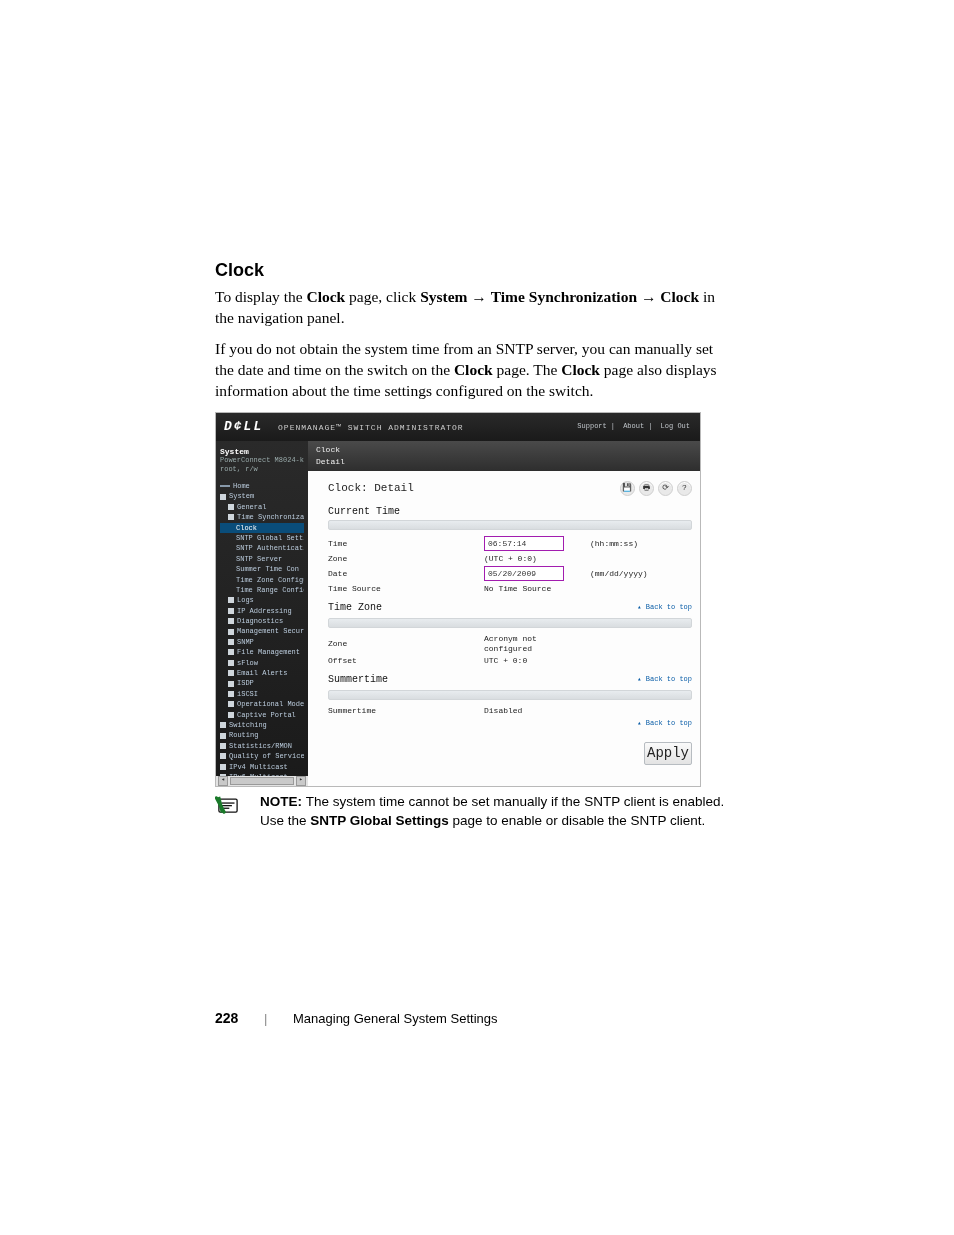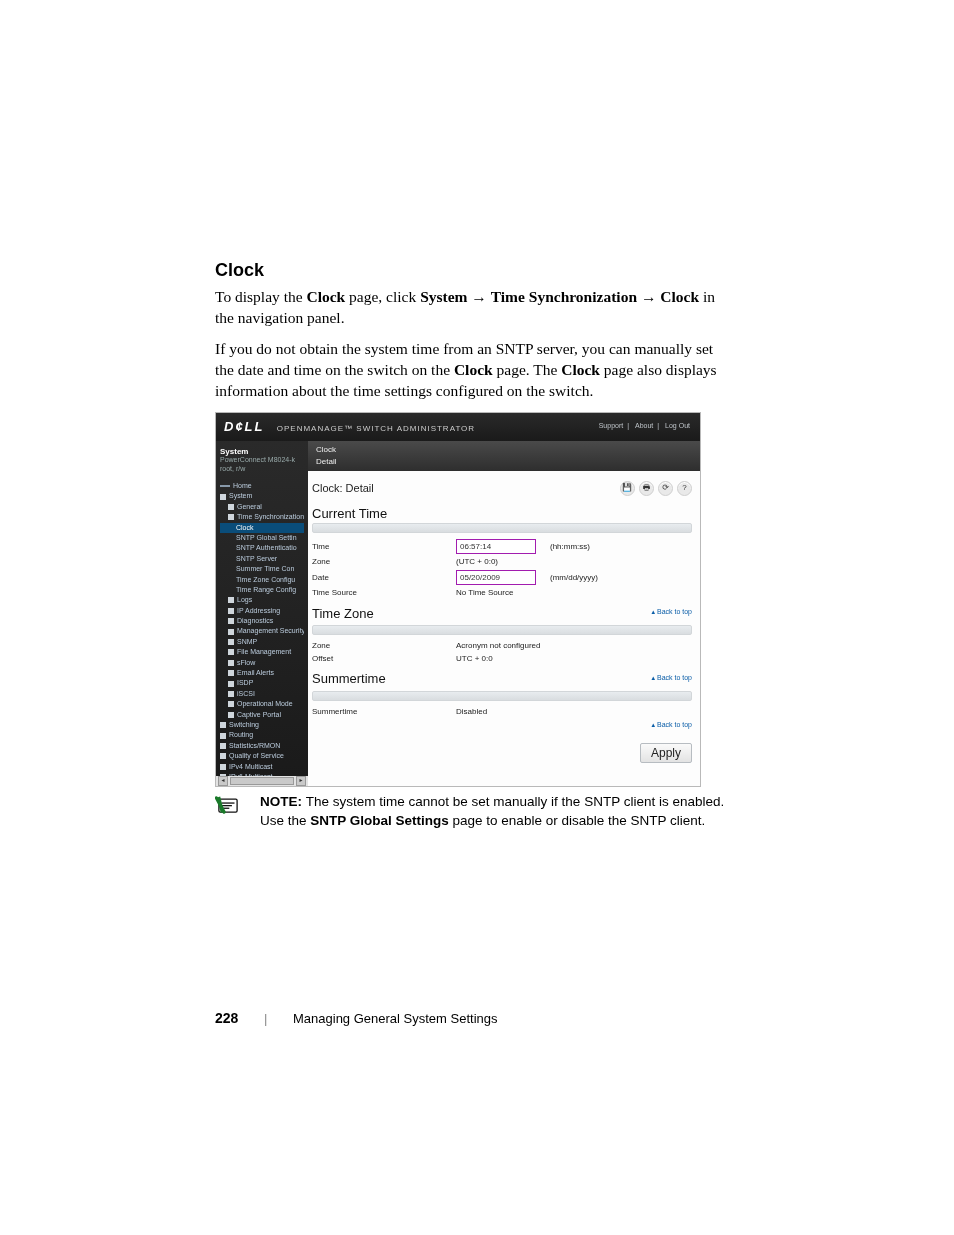--- a/index.html
+++ b/index.html
@@ -30,21 +30,21 @@
     font-family: Arial, Helvetica, sans-serif;
     font-weight: bold;
     font-size: 13px;
     margin: 24px 0 16px 0;
   }
 
   
   .shot {
     width: 484px;
     border: 1px solid #b9b9b9;
-    font-family: Liberation Sans, sans-serif;
+    font-family: Liberation Mono, monospace;
     font-size: 8px;
     color: #ddd;
     background: #4c1d95;
     line-height: 1.2;
   }
   .topbar {
     background: linear-gradient(#2a2a2a,#1a1a1a);
     height: 28px;
     display: flex;
     align-items: center;
@@ -111,21 +111,21 @@
     box-sizing:border-box;
   }
   .crumb-strip {
     background: linear-gradient(#4a4a4a,#2e2e2e);
     color:#eee;
     padding: 4px 8px;
     font-size:8px;
   }
   .crumb-strip .row2 { margin-top:3px; }
   .pg-area {
-    padding:6px 8px 4px 4px;
+    padding:6px 8px 4px 20px;
   }
   .pg-title {
     font-size:11px;
     color:#222;
     display:flex;
     align-items:center;
     justify-content:space-between;
     padding: 4px 0 6px 0;
   }
   .tools { display:flex; gap:4px; }
@@ -133,43 +133,43 @@
     width:13px;height:13px;
     border-radius:50%;
     background:#e9e9e9;
     border:1px solid #cfcfcf;
     font-size:8px;
     line-height:12px;
     text-align:center;
     color:#333;
     box-shadow: inset 0 1px 0 #fff;
   }
-  .section-label { font-size:13px; color:#111; margin:4px 0 2px 0; }
+  .section-label { font-size:10px; color:#111; margin:4px 0 2px 0; }
   .hr { height:8px; background:linear-gradient(#e8ecef,#d9dde0); border:1px solid #d2d6d9; border-radius:2px; margin:2px 0 6px 0;}
   .back-top { text-align:right; font-size:7px; color:#0b5ea8; margin:2px 0; }
   .back-top::before{content:"▴ ";}
-  .grid { display:grid; grid-template-columns: 140px 90px 1fr; gap:3px 4px; align-items:center; font-size:8px; color:#222; margin-bottom:4px;}
+  .grid { display:grid; grid-template-columns: 140px 90px 1fr; gap:3px 16px; align-items:center; font-size:8px; color:#222; margin-bottom:4px;}
   .inp {
     border:1px solid #a21caf;
     background:#fff;
     padding:1px 3px;
     font-size:8px;
     color:#333;
     height:11px;
     line-height:11px;
     display:inline-block;
     width:72px;
   }
   .val { color:#222; }
   .hint { color:#222; }
   .apply-row { text-align:right; padding:8px; }
   .apply-btn {
     display:inline-block;
-    padding:2px 10px;
-    font-size:12px;
+    padding:2px 2px;
+    font-size:14px;
     color:#222;
     background:linear-gradient(#fafafa,#e3e3e3);
     border:1px solid #b7bcc1;
     border-radius:2px;
     text-align:right;
   }
   .note-block { display:flex; align-items:flex-start; gap:19px; font-family: Arial, Helvetica, sans-serif; font-size:13.5px; line-height:1.35; margin-top:6px;}
   .note-icon {
     width:26px;height:20px;
     flex:0 0 26px;

